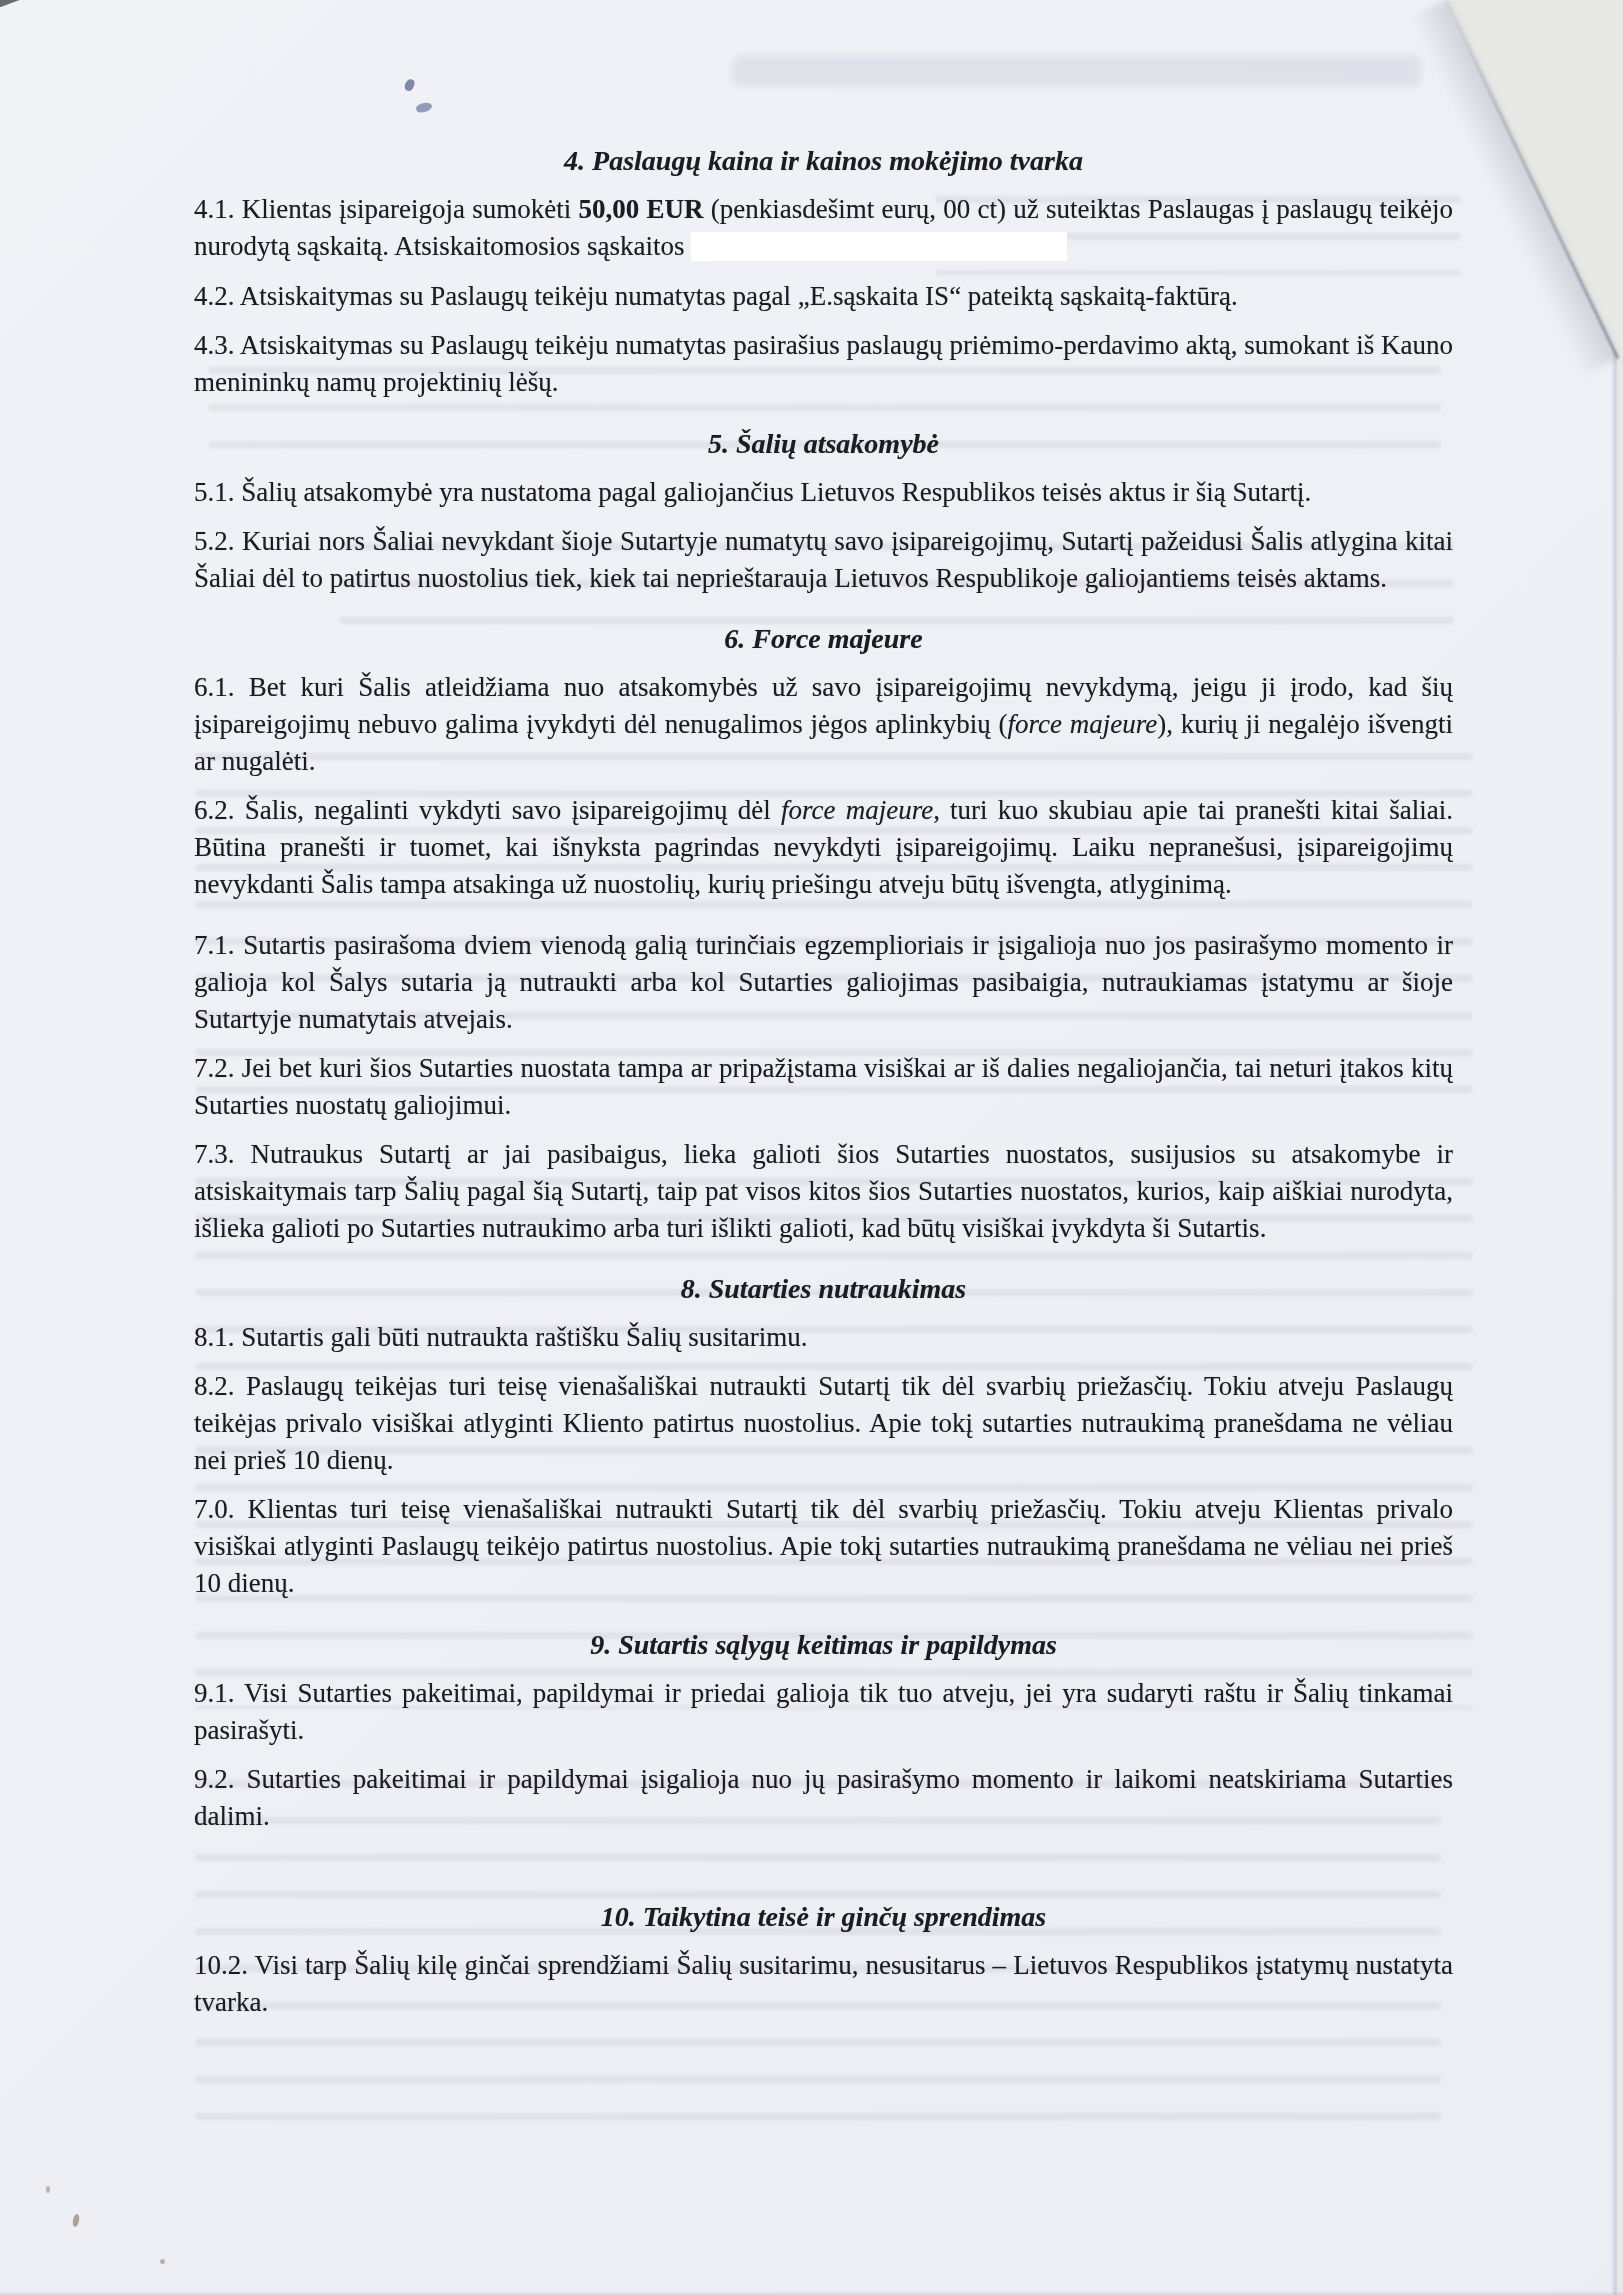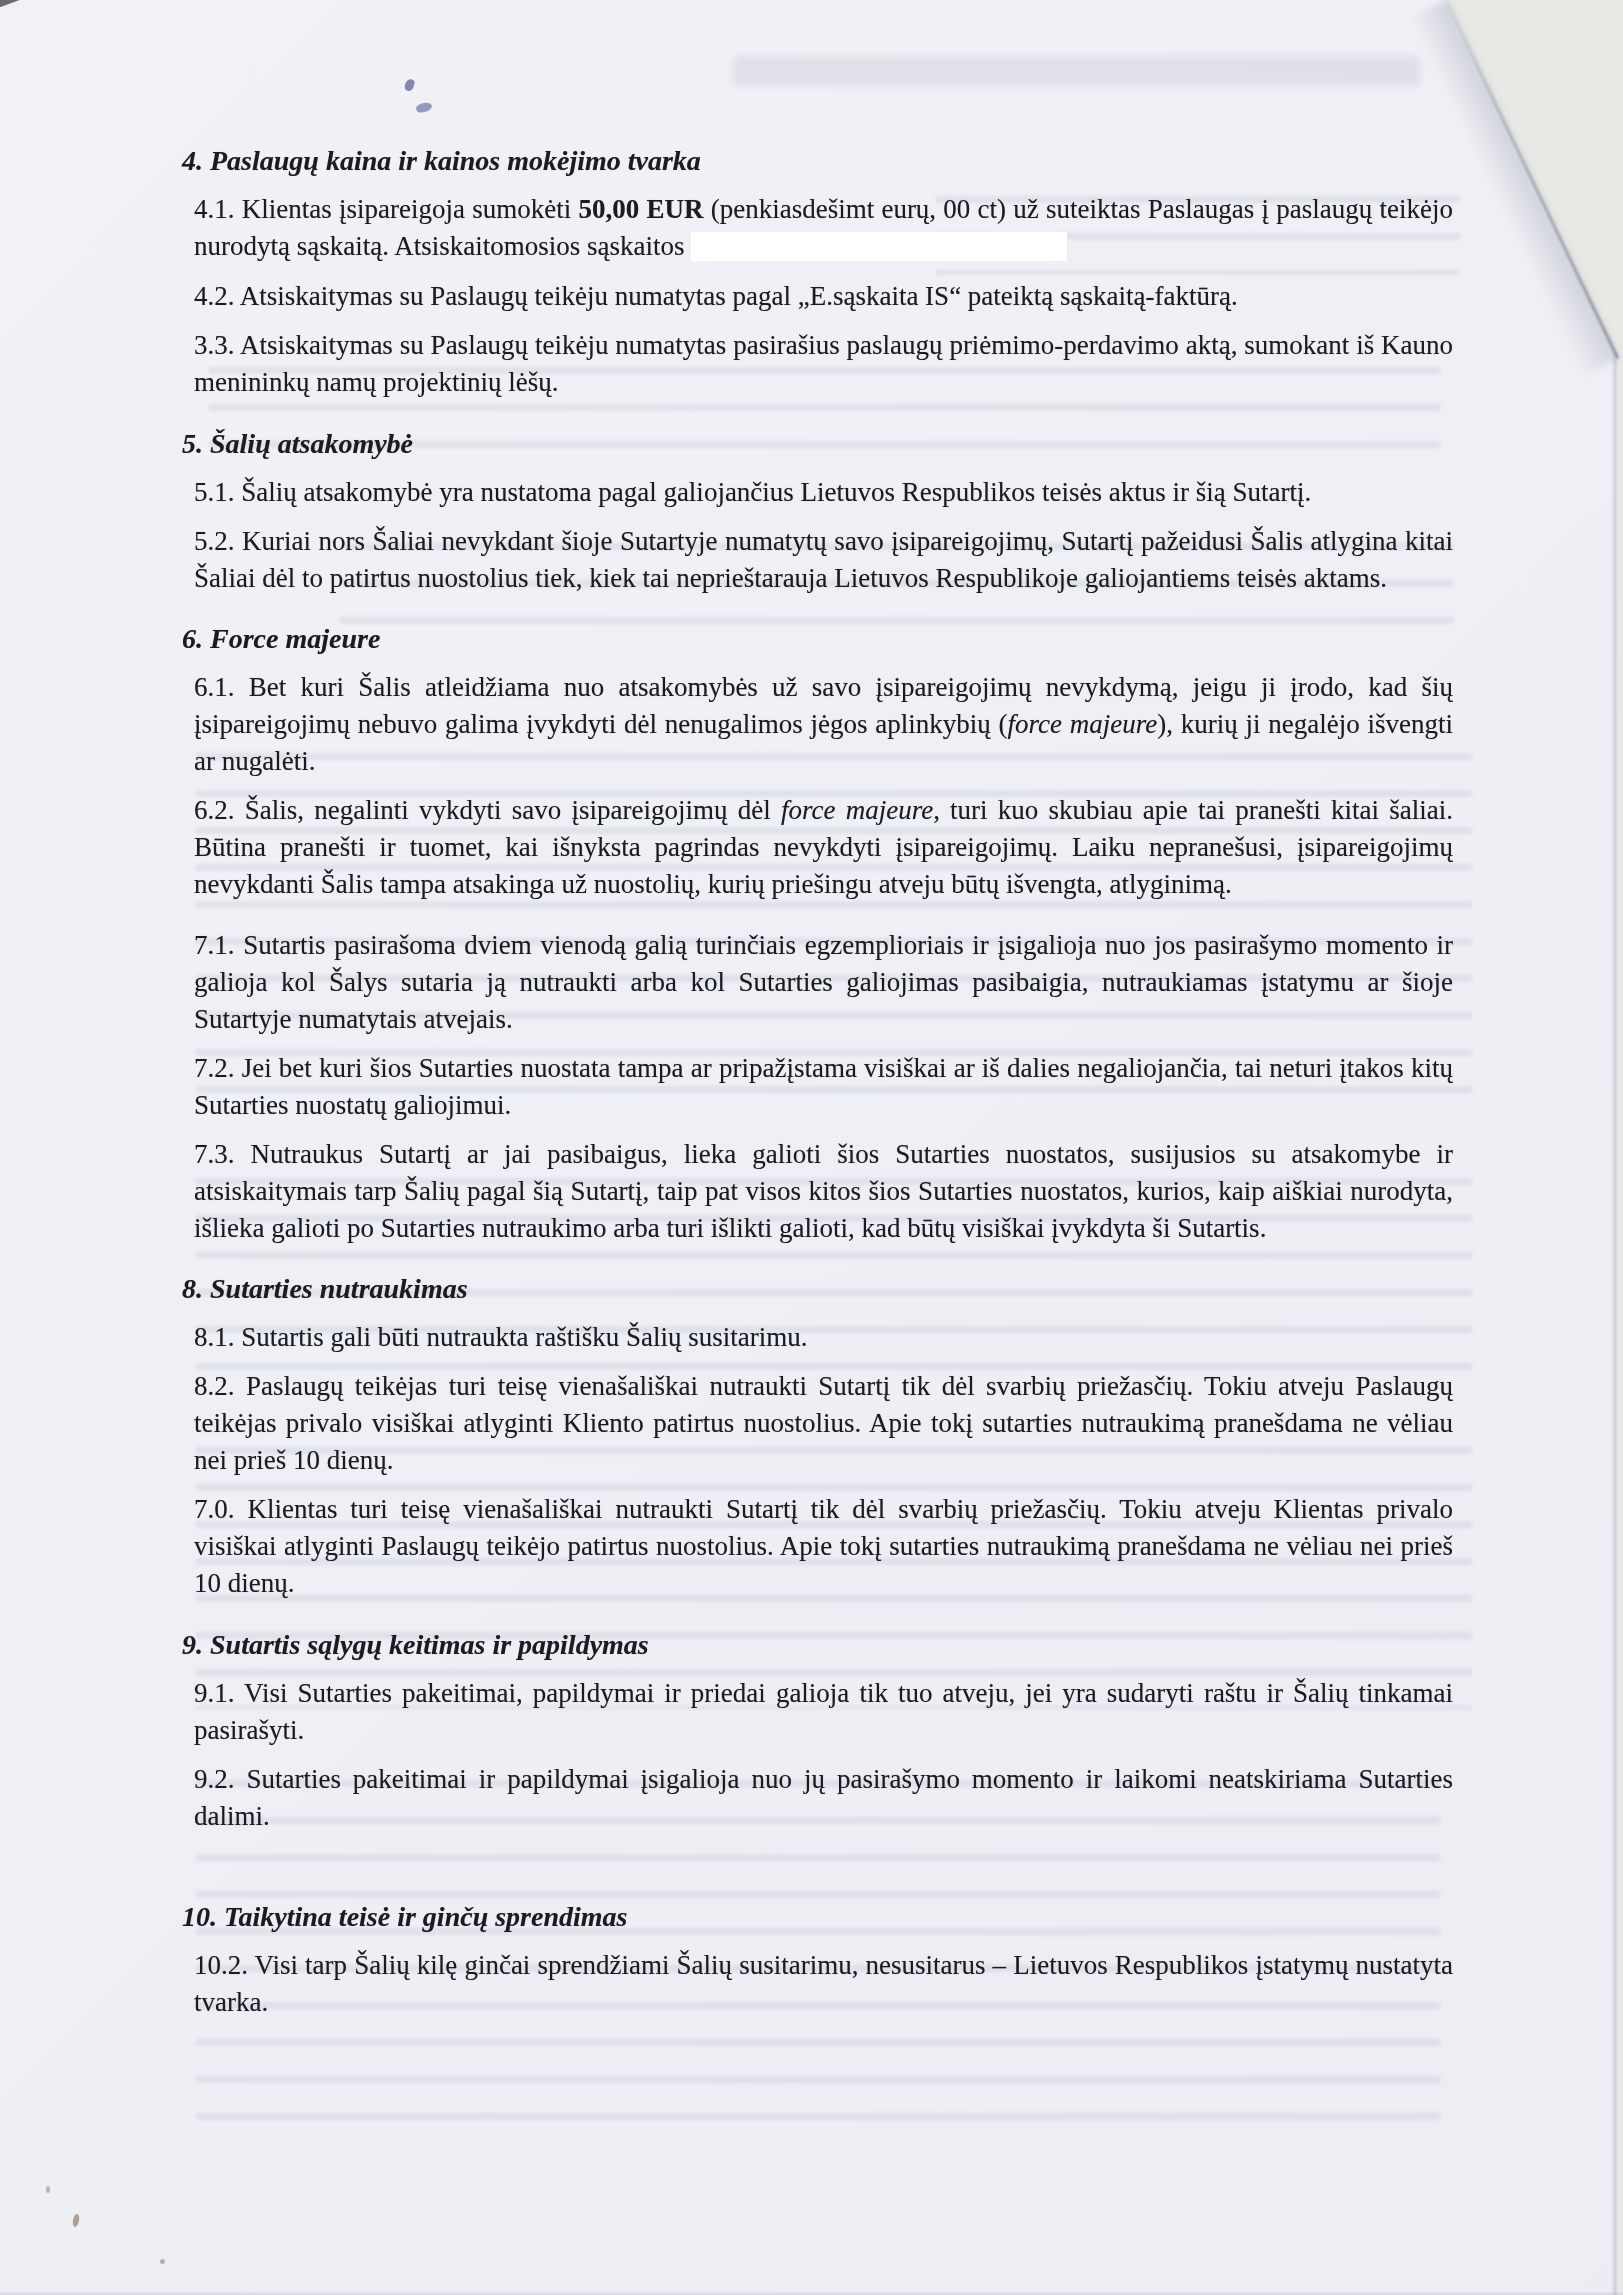--- a/index.html
+++ b/index.html
@@ -77,21 +77,21 @@
     font-size: 27px; line-height: 37px;
     text-align: justify;
     text-shadow: 0 0 0.8px rgba(27,27,32,0.35);
   }
   .sec { margin: 0; }
   .sec + .sec { margin-top: 23.6px; }
   .sec.sec-10 { margin-top: 63px; }
   .sec h2 {
     margin: 0; font-size: 28px; line-height: 37px;
     font-weight: bold; font-style: italic;
-    text-align: left;
+    text-align: center;
   }
   .sec p { margin: 12px; }
   .sec p.gap42 { margin-top: 13px; }
   .redaction {
     display: inline-block; width: 376px; height: 29px;
     background: #ffffff; vertical-align: -5.9px;
   }
   i.term { font-style: italic; }
   b.amt { font-weight: bold; }
 </style>
@@ -120,21 +120,21 @@
 <div class="speck speck-brown-1"></div>
 <div class="speck speck-brown-2"></div>
 <div class="speck speck-brown-3"></div>
 
 <div class="contract">
 
   <div class="sec">
     <h2>4. Paslaugų kaina ir kainos mokėjimo tvarka</h2>
     <p class="clause"><span>4.1. Klientas įsipareigoja sumokėti </span><b class="amt">50,00 EUR</b><span> (penkiasdešimt eurų, 00 ct) už suteiktas Paslaugas į paslaugų teikėjo nurodytą sąskaitą. Atsiskaitomosios sąskaitos </span><span class="redaction"></span></p>
     <p class="clause gap42">4.2. Atsiskaitymas su Paslaugų teikėju numatytas pagal „E.sąskaita IS“ pateiktą sąskaitą-faktūrą.</p>
-    <p class="clause">3.3. Atsiskaitymas su Paslaugų teikėju numatytas pasirašius paslaugų priėmimo-perdavimo aktą, sumokant iš Kauno menininkų namų projektinių lėšų.</p>
+    <p class="clause">4.3. Atsiskaitymas su Paslaugų teikėju numatytas pasirašius paslaugų priėmimo-perdavimo aktą, sumokant iš Kauno menininkų namų projektinių lėšų.</p>
   </div>
 
   <div class="sec">
     <h2>5. Šalių atsakomybė</h2>
     <p class="clause">5.1. Šalių atsakomybė yra nustatoma pagal galiojančius Lietuvos Respublikos teisės aktus ir šią Sutartį.</p>
     <p class="clause">5.2. Kuriai nors Šaliai nevykdant šioje Sutartyje numatytų savo įsipareigojimų, Sutartį pažeidusi Šalis atlygina kitai Šaliai dėl to patirtus nuostolius tiek, kiek tai neprieštarauja Lietuvos Respublikoje galiojantiems teisės aktams.</p>
   </div>
 
   <div class="sec">
     <h2>6. Force majeure</h2>

